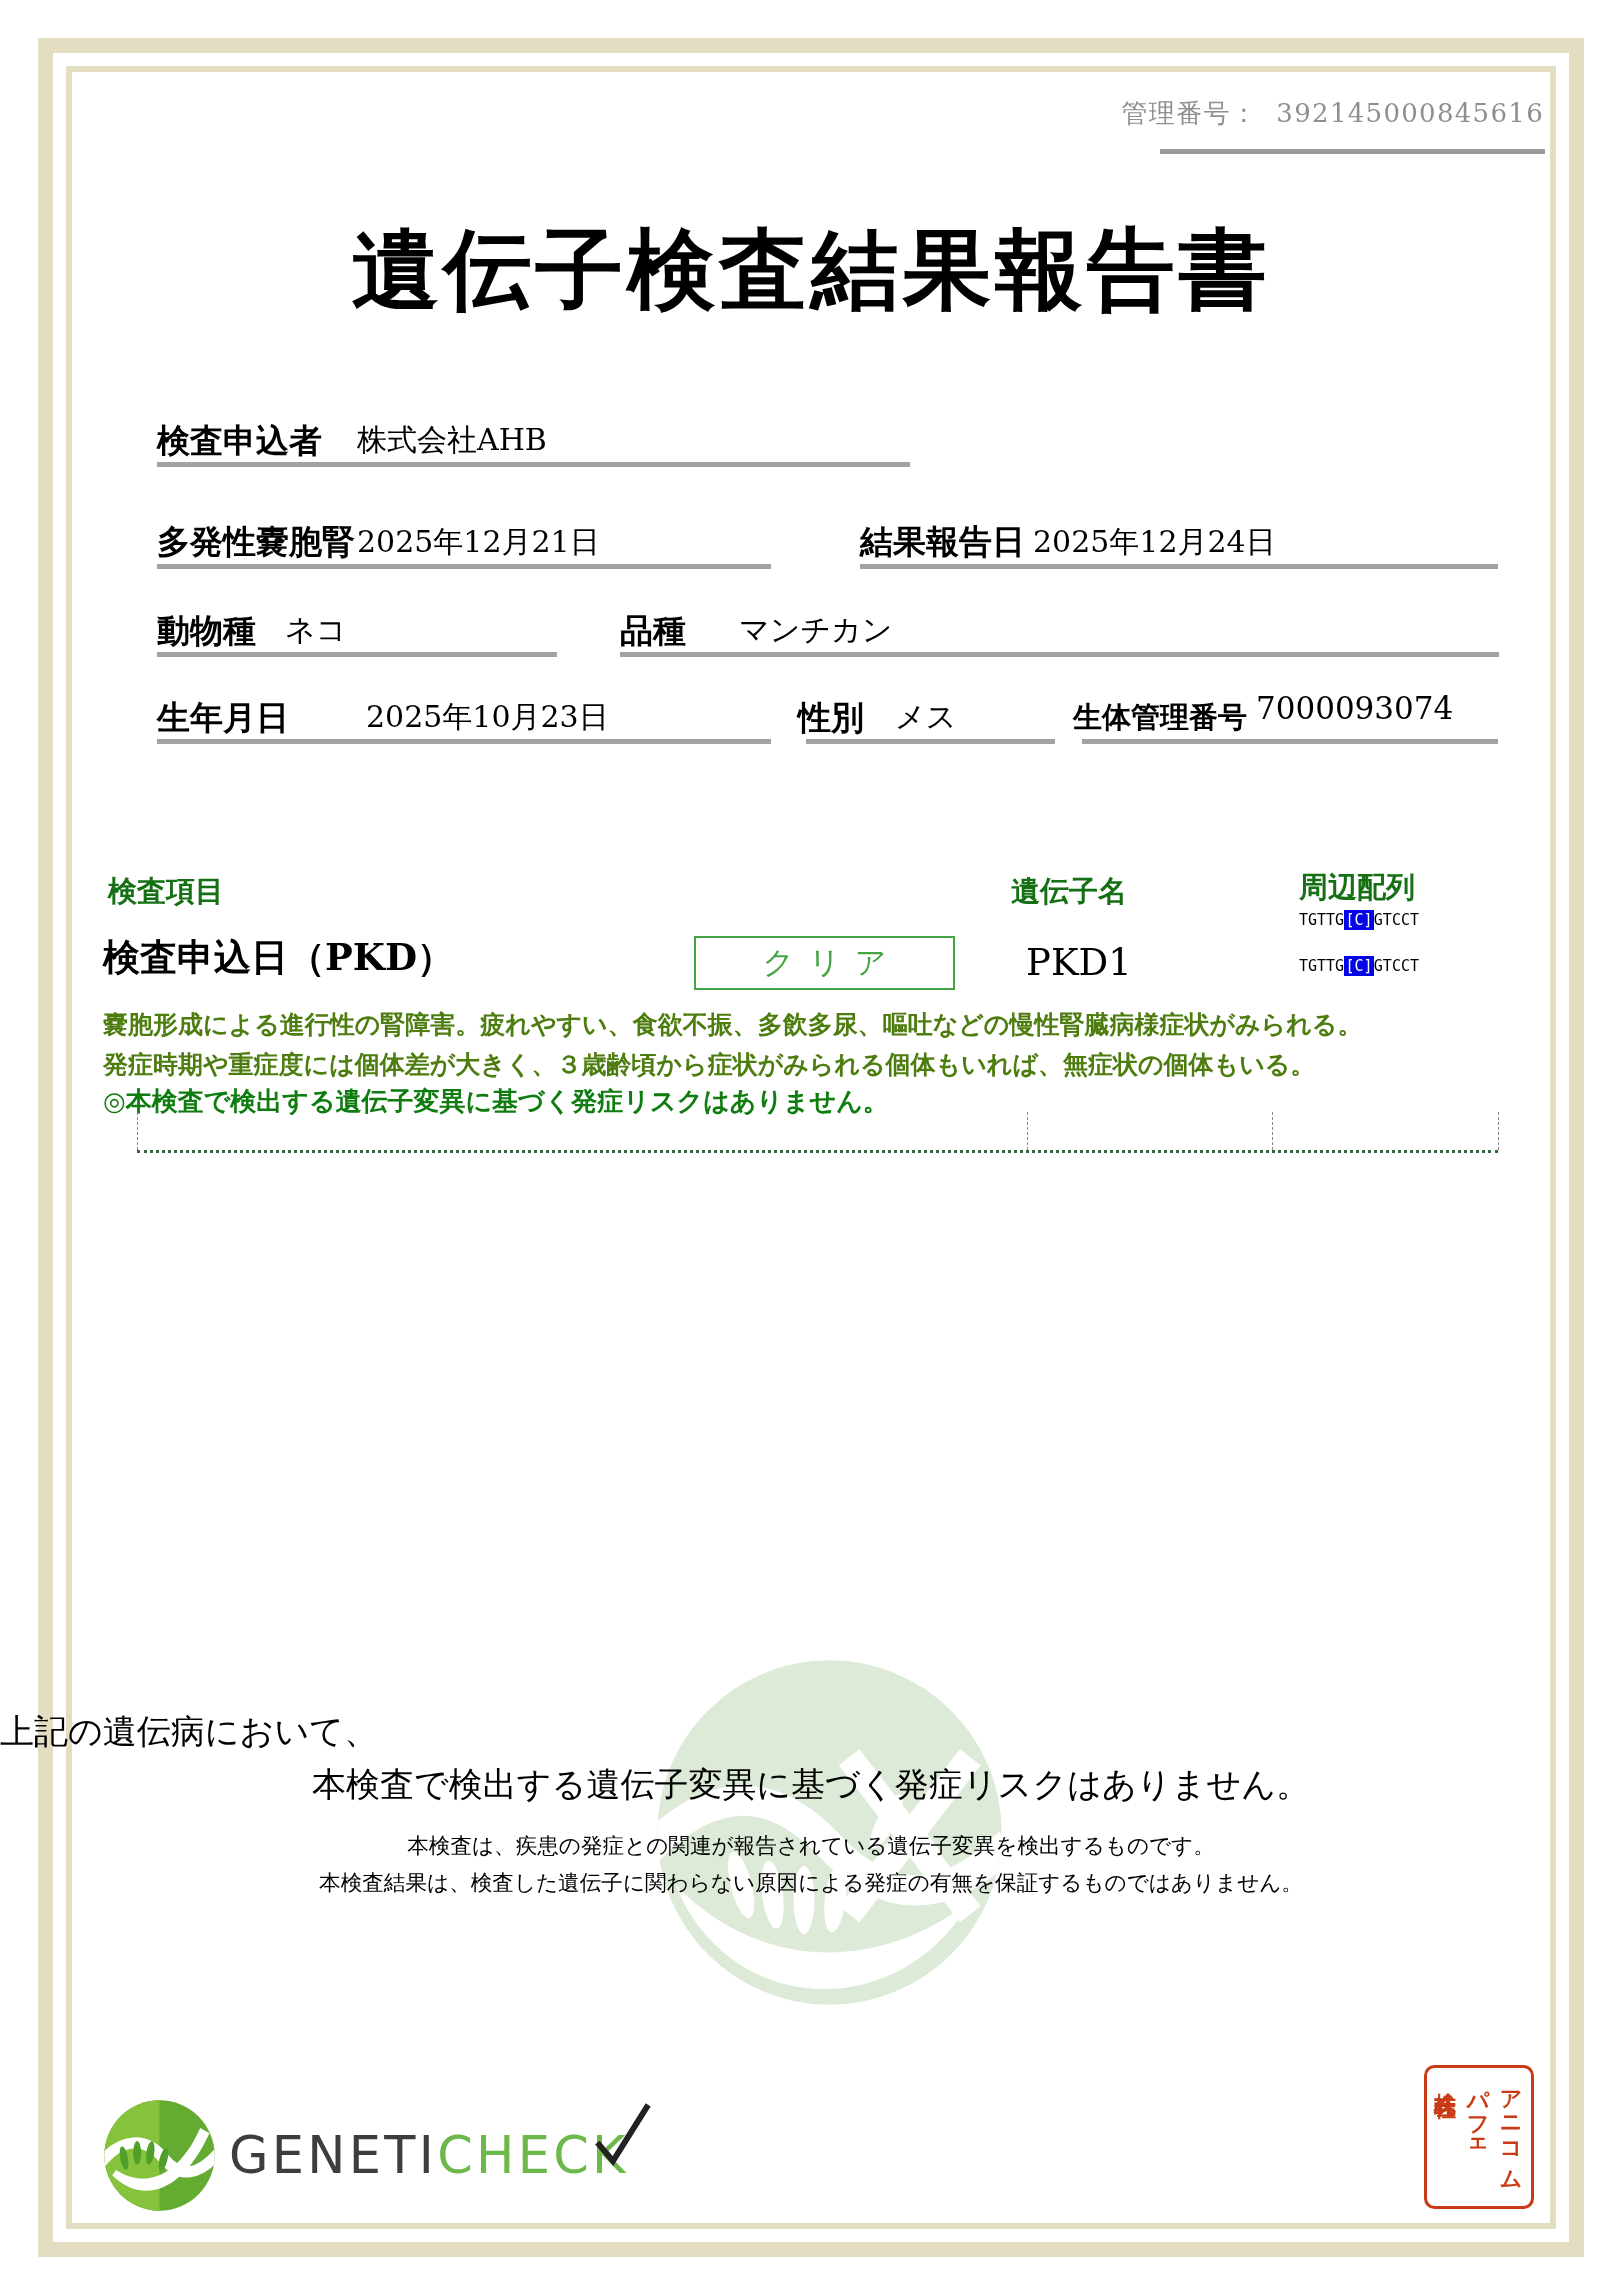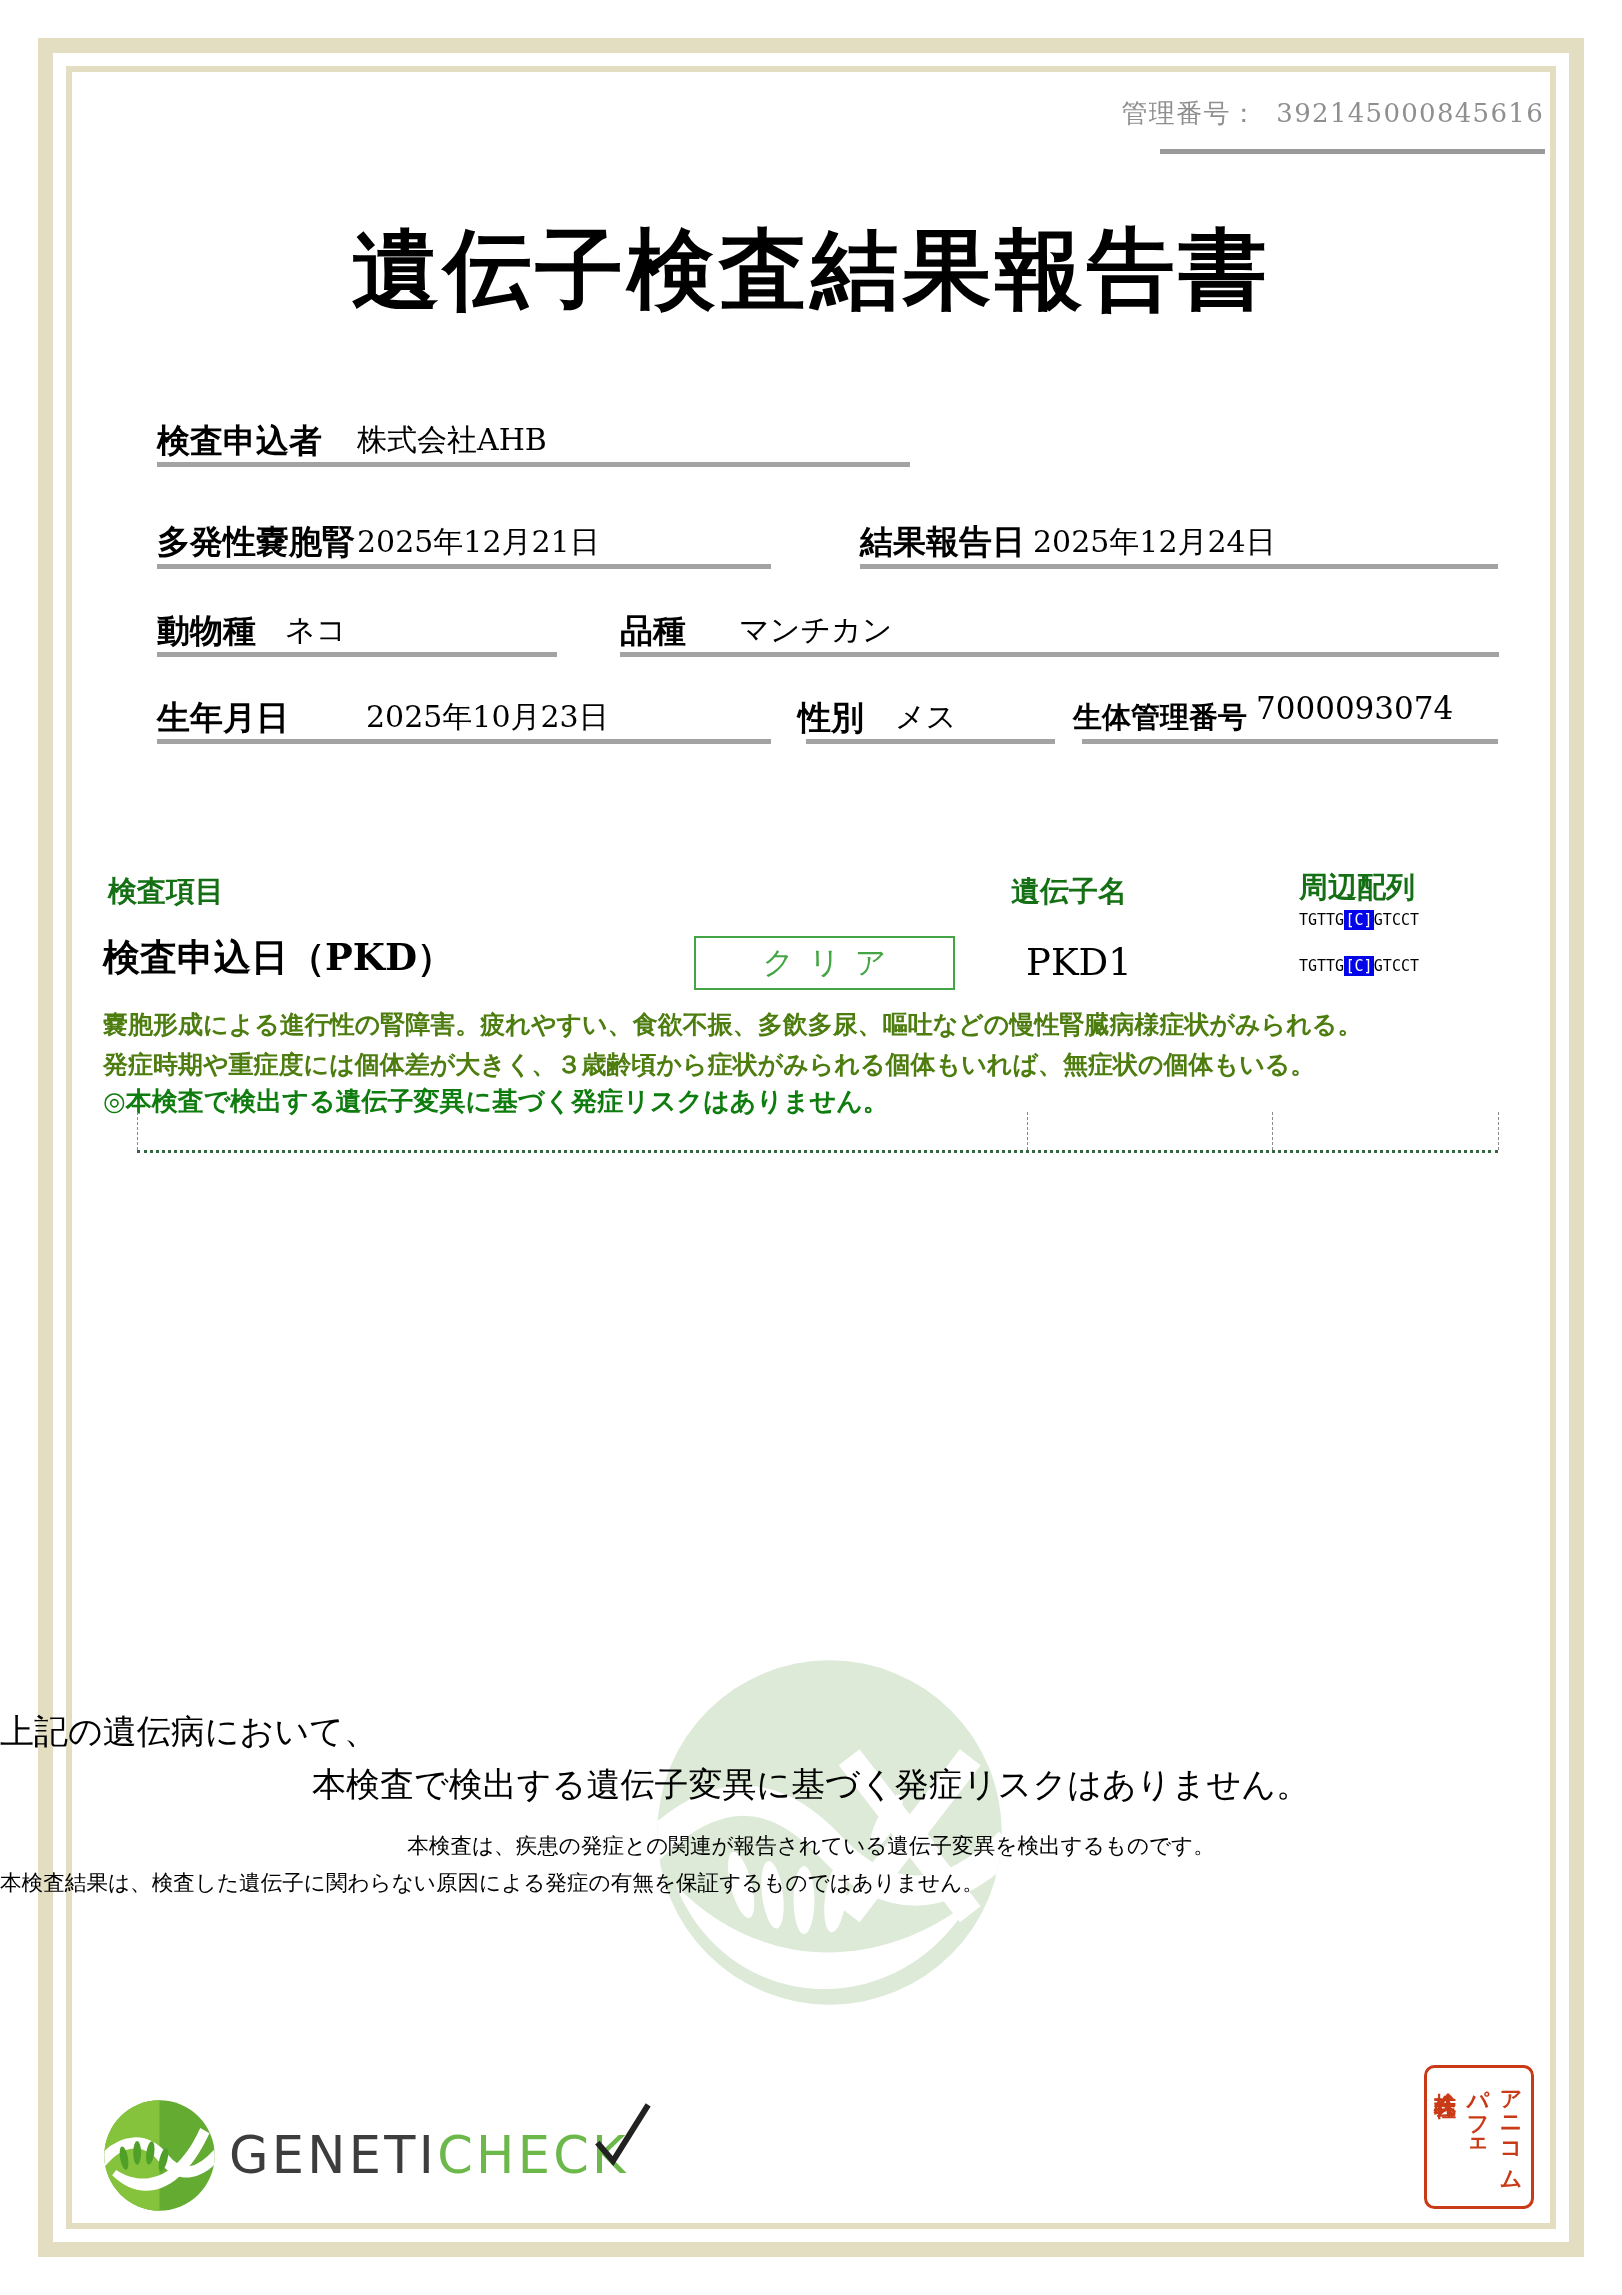--- a/index.html
+++ b/index.html
@@ -43,21 +43,21 @@
   .risk{position:absolute;left:103px;font-size:26px;font-weight:700;color:#0e7c0e;white-space:nowrap;}
 
   
   .dotted-row{position:absolute;left:137px;top:1112px;width:1361px;height:38px;border-bottom:3.3px dotted #33663f;}
   .dotted-row .tick{position:absolute;top:0;height:100%;width:0;border-left:1.3px dashed #8a8a8a;}
 
   
   .sum1{position:absolute;top:1709px;left:0;width:100%;text-align:left;font-family:"DejaVu Sans","Liberation Sans",sans-serif;font-size:34px;color:#000;white-space:nowrap;}
   .sum2{position:absolute;top:1762px;left:0;width:100%;text-align:center;font-family:"DejaVu Sans","Liberation Sans",sans-serif;font-size:34px;color:#000;white-space:nowrap;}
   .note1{position:absolute;top:1831px;left:0;width:100%;text-align:center;font-family:"DejaVu Sans","Liberation Sans",sans-serif;font-size:21.6px;color:#000;white-space:nowrap;}
-  .note2{position:absolute;top:1868px;left:0;width:100%;font-family:"DejaVu Sans","Liberation Sans",sans-serif;font-size:21.6px;color:#000;white-space:nowrap;}
+  .note2{position:absolute;top:1868px;left:0;width:100%;text-align:center;font-family:"DejaVu Sans","Liberation Sans",sans-serif;font-size:21.6px;color:#000;white-space:nowrap;}
 
   
   .logo{position:absolute;left:103px;top:2099px;display:flex;align-items:center;}
   .logo-text{font-family:"DejaVu Sans","Liberation Sans",sans-serif;font-size:51px;font-weight:400;letter-spacing:3.3px;margin-left:13px;white-space:nowrap;position:relative;}
   .logo-geneti{color:#3d3d3d;}
   .logo-check{color:#6cb84a;}
   .k-check{position:absolute;right:-22px;top:-25px;}
 
   
   .company{position:absolute;top:2124px;right:124px;font-size:35px;font-weight:700;color:#000;white-space:nowrap;z-index:2;}

